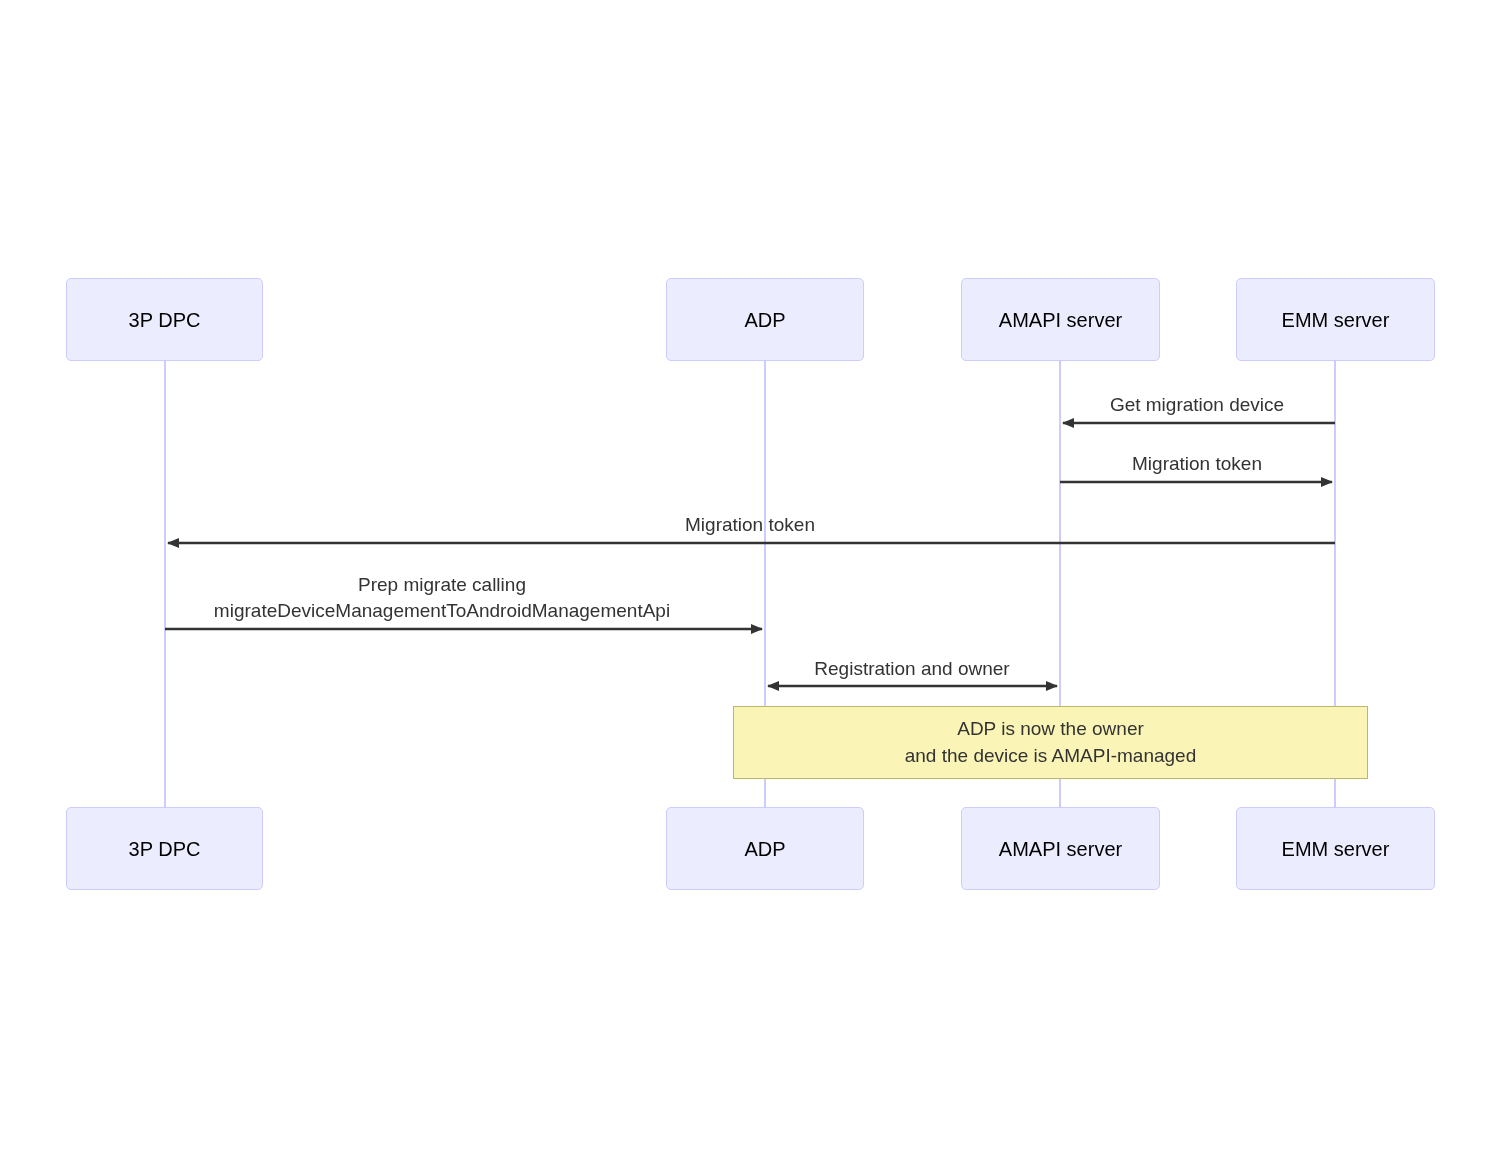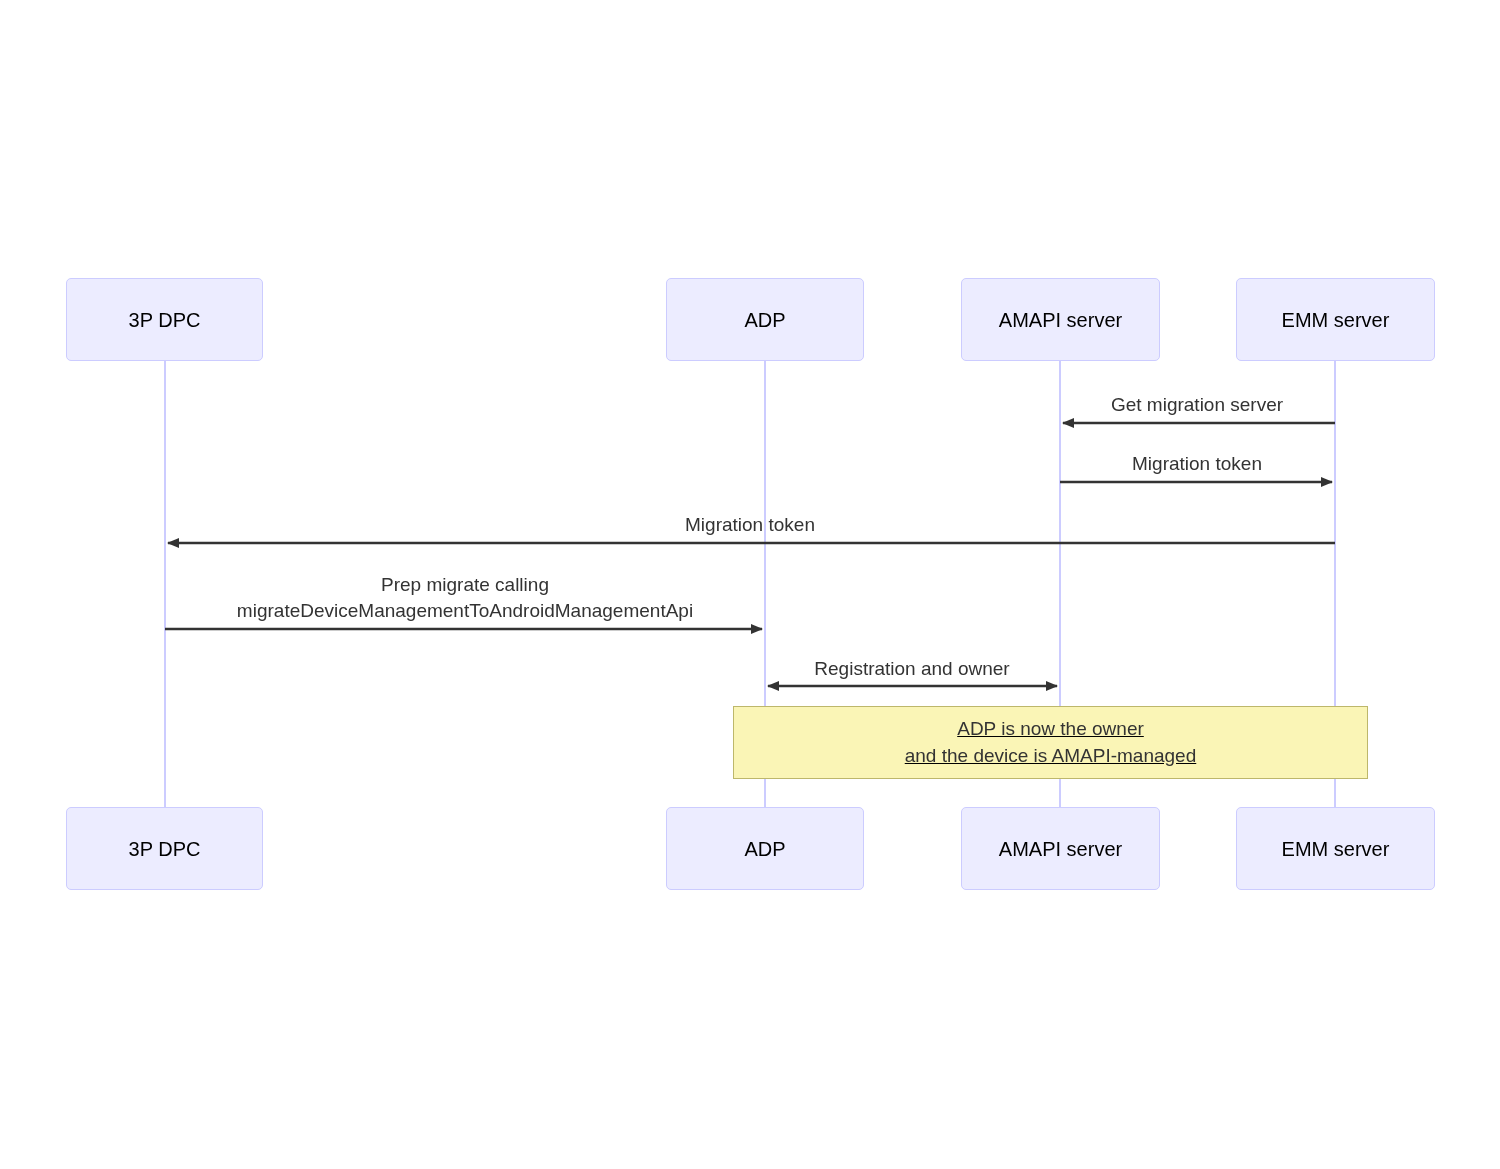--- a/index.html
+++ b/index.html
@@ -55,21 +55,20 @@
     transform: translateX(-50%);
   }
   .note-box {
     position: absolute;
     box-sizing: border-box;
     background: #FAF5B6;
     border: 1px solid #BDB76B;
     display: flex;
     align-items: center;
     justify-content: center;
-    text-decoration: underline;
   }
   .note-text {
     font-family: "Liberation Sans", sans-serif;
     font-size: 19px;
     color: #333333;
     text-align: center;
     line-height: 1.4;
     white-space: pre-line;
   }
 </style>
@@ -117,27 +116,27 @@
   </div>
 
   <div class="actor-box" style="left:961px; top:278px; width:199px; height:83px;">
     <span class="actor-label">AMAPI server</span>
   </div>
 
   <div class="actor-box" style="left:1236px; top:278px; width:199px; height:83px;">
     <span class="actor-label">EMM server</span>
   </div>
 
-  <div class="msg-label" style="left:1197px; top:392px;">Get migration server</div>
+  <div class="msg-label" style="left:1197px; top:392px;">Get migration device</div>
 
   <div class="msg-label" style="left:1197px; top:451px;">Migration token</div>
 
   <div class="msg-label" style="left:750px; top:512px;">Migration token</div>
 
-  <div class="msg-label" style="left:465px; top:572px;">Prep migrate calling
+  <div class="msg-label" style="left:442px; top:572px;">Prep migrate calling
 migrateDeviceManagementToAndroidManagementApi</div>
 
   <div class="msg-label" style="left:912px; top:656px;">Registration and owner</div>
 
   <div class="note-box" style="left:733px; top:706px; width:635px; height:73px;">
     <span class="note-text">ADP is now the owner
 and the device is AMAPI-managed</span>
   </div>
 
   <div class="actor-box" style="left:66px; top:807px; width:197px; height:83px;">

